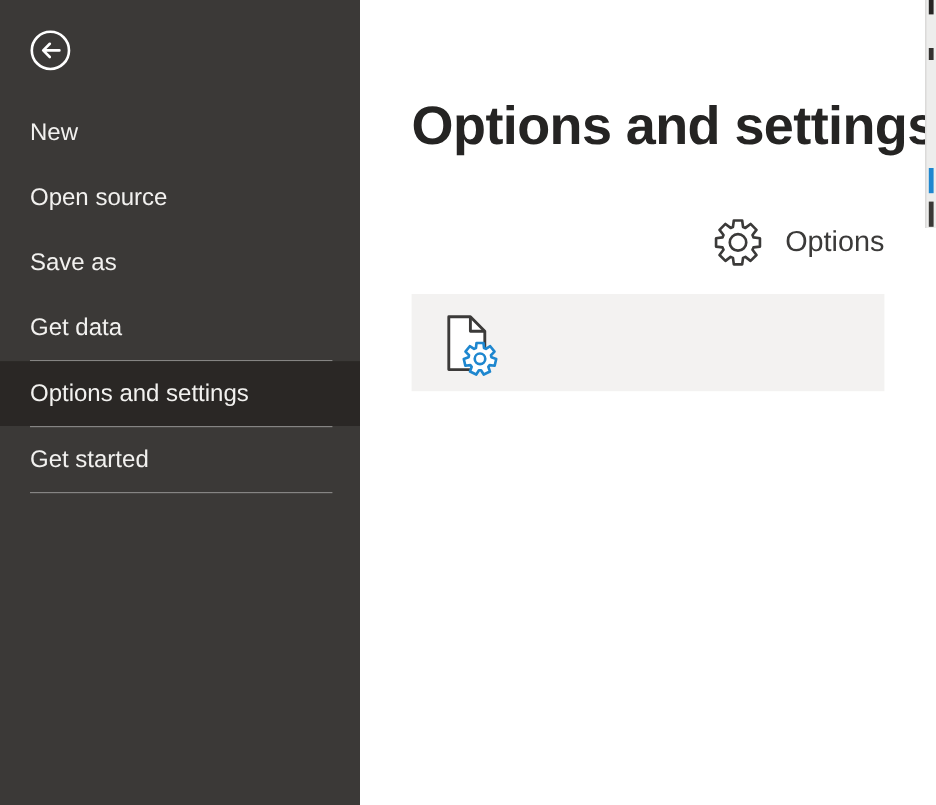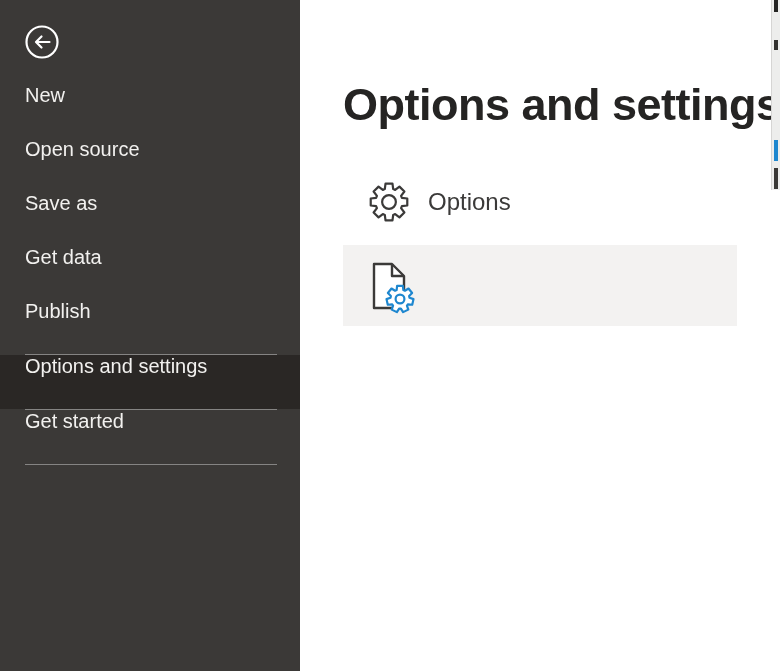--- a/index.html
+++ b/index.html
@@ -25,21 +25,21 @@
     position: absolute; left: 24px; top: 24px;
     width: 36px; height: 36px;
     cursor: pointer;
   }
   .menu {
     position: absolute; left: 0; top: 84px;
     width: 300px;
   }
   .menu-item {
     height: 54px;
-    display: flex; align-items: flex-start;
+    display: flex; align-items: center;
     padding-left: 25px;
     color: #f2f1ef;
     font-size: 20px;
     cursor: pointer;
   }
   .menu-item.selected {
     background: var(--sidebar-selected-bg, #2a2725);
   }
   .menu-divider {
     height: 1px;
@@ -64,21 +64,21 @@
   }
   .hub {
     position: absolute; left: 43px; top: 171px;
     width: 394px;
   }
   .hub-item {
     display: flex; align-items: center;
     padding-left: 25px;
     cursor: pointer;
   }
-  .hub-item.plain { height: 62px; margin-bottom: 12px; }
+  .hub-item.plain { height: 62px; margin-bottom: 12px; justify-content: flex-end; }
   .hub-item.selected {
     height: 81px;
     background: var(--highlight-bg, #f3f2f1);
   }
   .hub-icon {
     width: 42px; height: 48px;
     flex: 0 0 42px;
     display: flex; align-items: center; justify-content: center;
     position: relative;
   }
@@ -132,23 +132,20 @@
         </div>
         <div class="menu-item">
           <span>Open source</span>
         </div>
         <div class="menu-item">
           <span>Save as</span>
         </div>
         <div class="menu-item">
           <span>Get data</span>
         </div>
-        <div class="menu-item">
-          <span>Publish</span>
-        </div>
         <div class="menu-divider"></div>
         <div class="menu-item selected">
           <span>Options and settings</span>
         </div>
         <div class="menu-divider"></div>
         <div class="menu-item">
           <span>Get started</span>
         </div>
         <div class="menu-divider"></div>
       </div>

